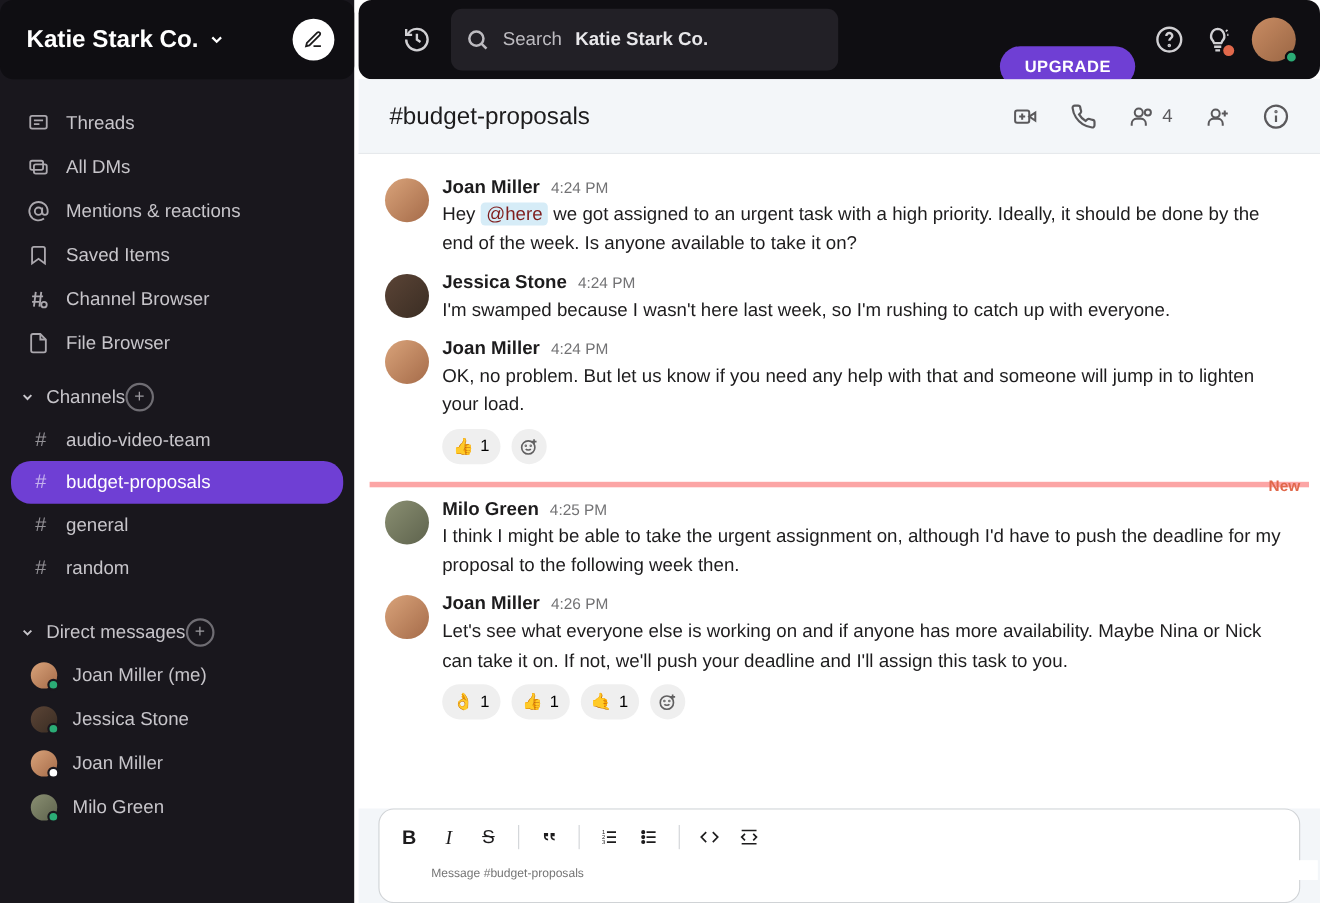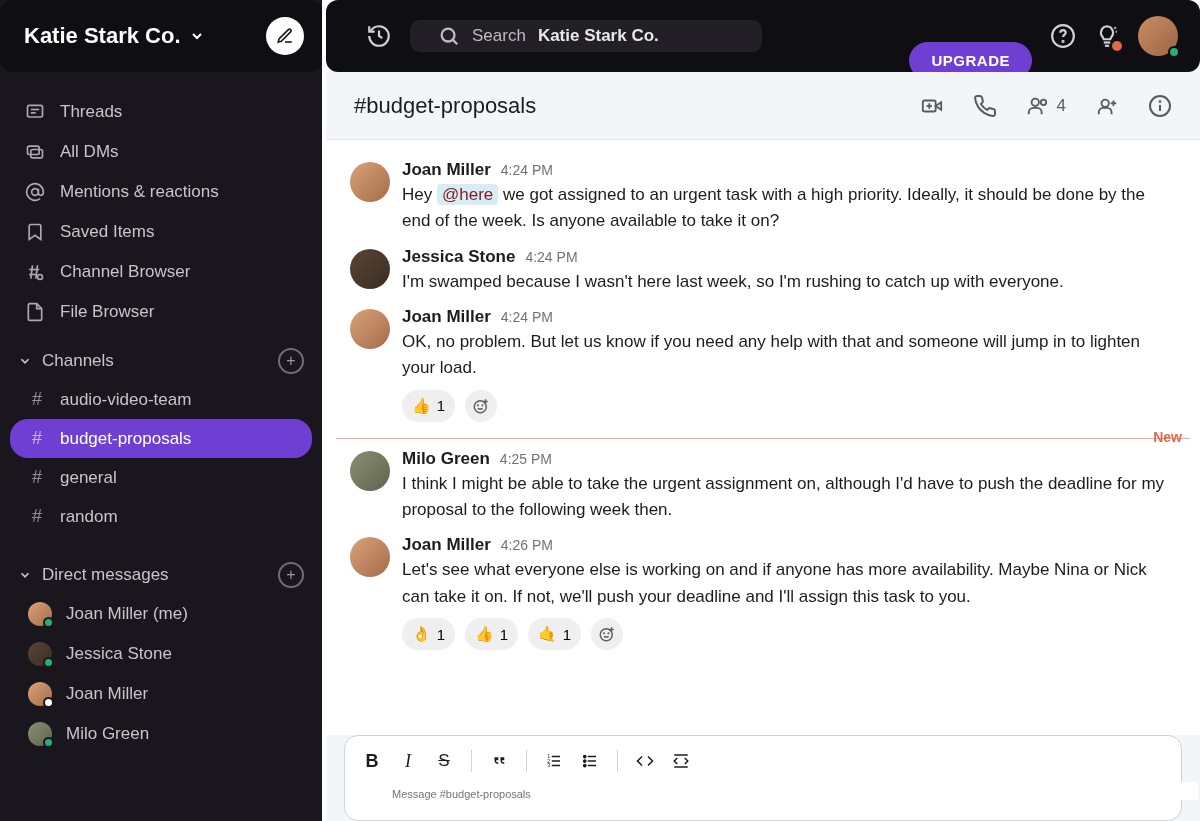--- a/index.html
+++ b/index.html
@@ -6,38 +6,38 @@
 body { background:#fff; width:1200px; height:821px; overflow:hidden; display:flex; }
 
 
 .sidebar { width:322px; background:#19171D; color:#BCBABE; display:flex; flex-direction:column; }
 .workspace-header { height:72px; padding:0 18px 0 24px; display:flex; align-items:center; justify-content:space-between; background:#0f0e12; border-radius:12px; margin:0 0 6px 0;}
 .workspace-name { font-size:22px; font-weight:700; color:#fff; display:flex; align-items:center; gap:8px; cursor:pointer;}
 .compose-btn { width:38px; height:38px; border-radius:50%; background:#fff; display:flex; align-items:center; justify-content:center; cursor:pointer;}
 .nav-list { padding:14px 10px 0 10px; }
 .nav-item { display:flex; align-items:center; gap:14px; padding:10px 14px; font-size:17px; color:#C7C5CA; border-radius:8px; cursor:pointer;}
 .nav-item .icon { width:22px; display:flex; justify-content:center; color:#ABA8AE;}
-.section-header { display:flex; align-items:center; justify-content:space-between; padding:16px 18px 6px 18px; color:#C7C5CA; font-size:17px;}
+.section-header { display:flex; align-items:center; padding:16px 18px 6px 18px; color:#C7C5CA; font-size:17px;}
 .section-header .left { display:flex; align-items:center; gap:10px; cursor:pointer;}
 .add-circle { width:26px; height:26px; border:2px solid #6f6d73; border-radius:50%; display:flex; align-items:center; justify-content:center; color:#9b999e; font-size:16px; cursor:pointer;}
 .channel-item { display:flex; align-items:center; gap:14px; padding:9px 18px; margin:0 10px; font-size:17px; color:#C7C5CA; border-radius:18px; cursor:pointer;}
 .channel-item.active { background:#6F3FD4; color:#fff;}
 .channel-item .hash { width:18px; text-align:center; opacity:.7; font-size:18px;}
 .channel-item.active .hash { opacity:.6;}
 .dm-item { display:flex; align-items:center; gap:14px; padding:8px 18px; margin:0 10px; font-size:17px; color:#C7C5CA; cursor:pointer;}
 .dm-avatar { width:24px; height:24px; border-radius:50%; position:relative; flex-shrink:0;}
 .presence { position:absolute; right:-2px; bottom:-2px; width:11px; height:11px; border-radius:50%; border:2px solid #19171D;}
 .presence.online { background:#2BAC76;}
 .presence.away { background:#fff;}
 
 
 .main { flex:1; display:flex; flex-direction:column; min-width:0;}
 .topbar { height:72px; background:#0f0e12; display:flex; align-items:center; padding:0 22px 0 40px; gap:18px; border-radius:12px; margin-left:4px;}
 .history-btn { color:#D1D0D3; cursor:pointer;}
-.search-box { flex:0 0 352px; height:32px; background:#222026; border-radius:10px; display:flex; align-items:center; padding:0 28px; gap:12px; color:#BDBBC0;}
+.search-box { flex:0 0 352px; height:56px; background:#222026; border-radius:10px; display:flex; align-items:center; padding:0 13px; gap:12px; color:#BDBBC0;}
 .search-box .s-label { color:#BDBBC0; font-size:17px;}
 .search-box .s-strong { color:#E8E7EA; font-weight:700; font-size:17px;}
 .topbar-spacer { flex:1; }
 .upgrade-btn { background:#6F3FD4; color:#fff; font-weight:700; letter-spacing:.5px; font-size:15px; padding:10px 22px; border-radius:22px; cursor:pointer;margin-top:48px;}
 .top-icon { color:#D1D0D3; cursor:pointer; position:relative;}
 .badge-dot { position:absolute; bottom:-2px; right:-2px; width:10px; height:10px; border-radius:50%;}
 .top-avatar { width:40px; height:40px; border-radius:50%; position:relative;}
 .top-avatar .presence { border-color:#0f0e12; width:12px; height:12px;}
 
 
@@ -53,21 +53,21 @@
 .msg-avatar { width:40px; height:40px; border-radius:50%; flex-shrink:0; margin-top:2px;}
 .msg-body { flex:1; min-width:0;}
 .msg-head { display:flex; align-items:baseline; gap:10px;}
 .msg-author { font-weight:700; font-size:17px; color:#1d1c1d;}
 .msg-time { font-size:14px; color:#727274;}
 .msg-text { font-size:17px; color:#1d1c1d; line-height:1.55; margin-top:2px;}
 .mention { background:#D6ECF7; color:#7f1d1d; border-radius:4px; padding:1px 5px;}
 .reactions { display:flex; gap:10px; margin-top:8px;}
 .reaction { display:flex; align-items:center; gap:6px; background:#EFEFEF; border-radius:16px; padding:4px 10px; font-size:15px; cursor:pointer;}
 .add-react { width:32px; height:32px; border-radius:50%; background:#EFEFEF; display:flex; align-items:center; justify-content:center; cursor:pointer;}
-.new-divider { position:relative; height:0; border-top:1px solid #fca5a5; margin:10px 0 4px 0;}
+.new-divider { position:relative; height:0; border-top:5px solid #fca5a5; margin:10px 0 4px 0;}
 .new-label { position:absolute; right:8px; top:-10px; color:#E0684B; font-size:14px; font-weight:600; background:transparent;}
 
 
 .composer-wrap { padding:0 18px 0 18px; margin-left:4px; background:#F3F6F9;}
 .composer { border:1px solid #D0D3D6; border-radius:14px; background:#fff; padding:10px 14px 18px 14px;}
 .toolbar { display:flex; align-items:center; gap:14px; color:#1d1c1d; padding:4px 2px 10px 2px;}
 .tb-sep { width:1px; height:22px; background:#D0D3D6; margin:0 2px;}
 .tb-btn { cursor:pointer; width:22px; display:flex; justify-content:center;}
 .composer-input { border:none; outline:none; width:100%; font-size:11px; color:#c2410c; padding:6px 2px 0 2px;margin-left:31px;}
 .av-joan { background:linear-gradient(135deg,#d9a37a,#a56b49);}

